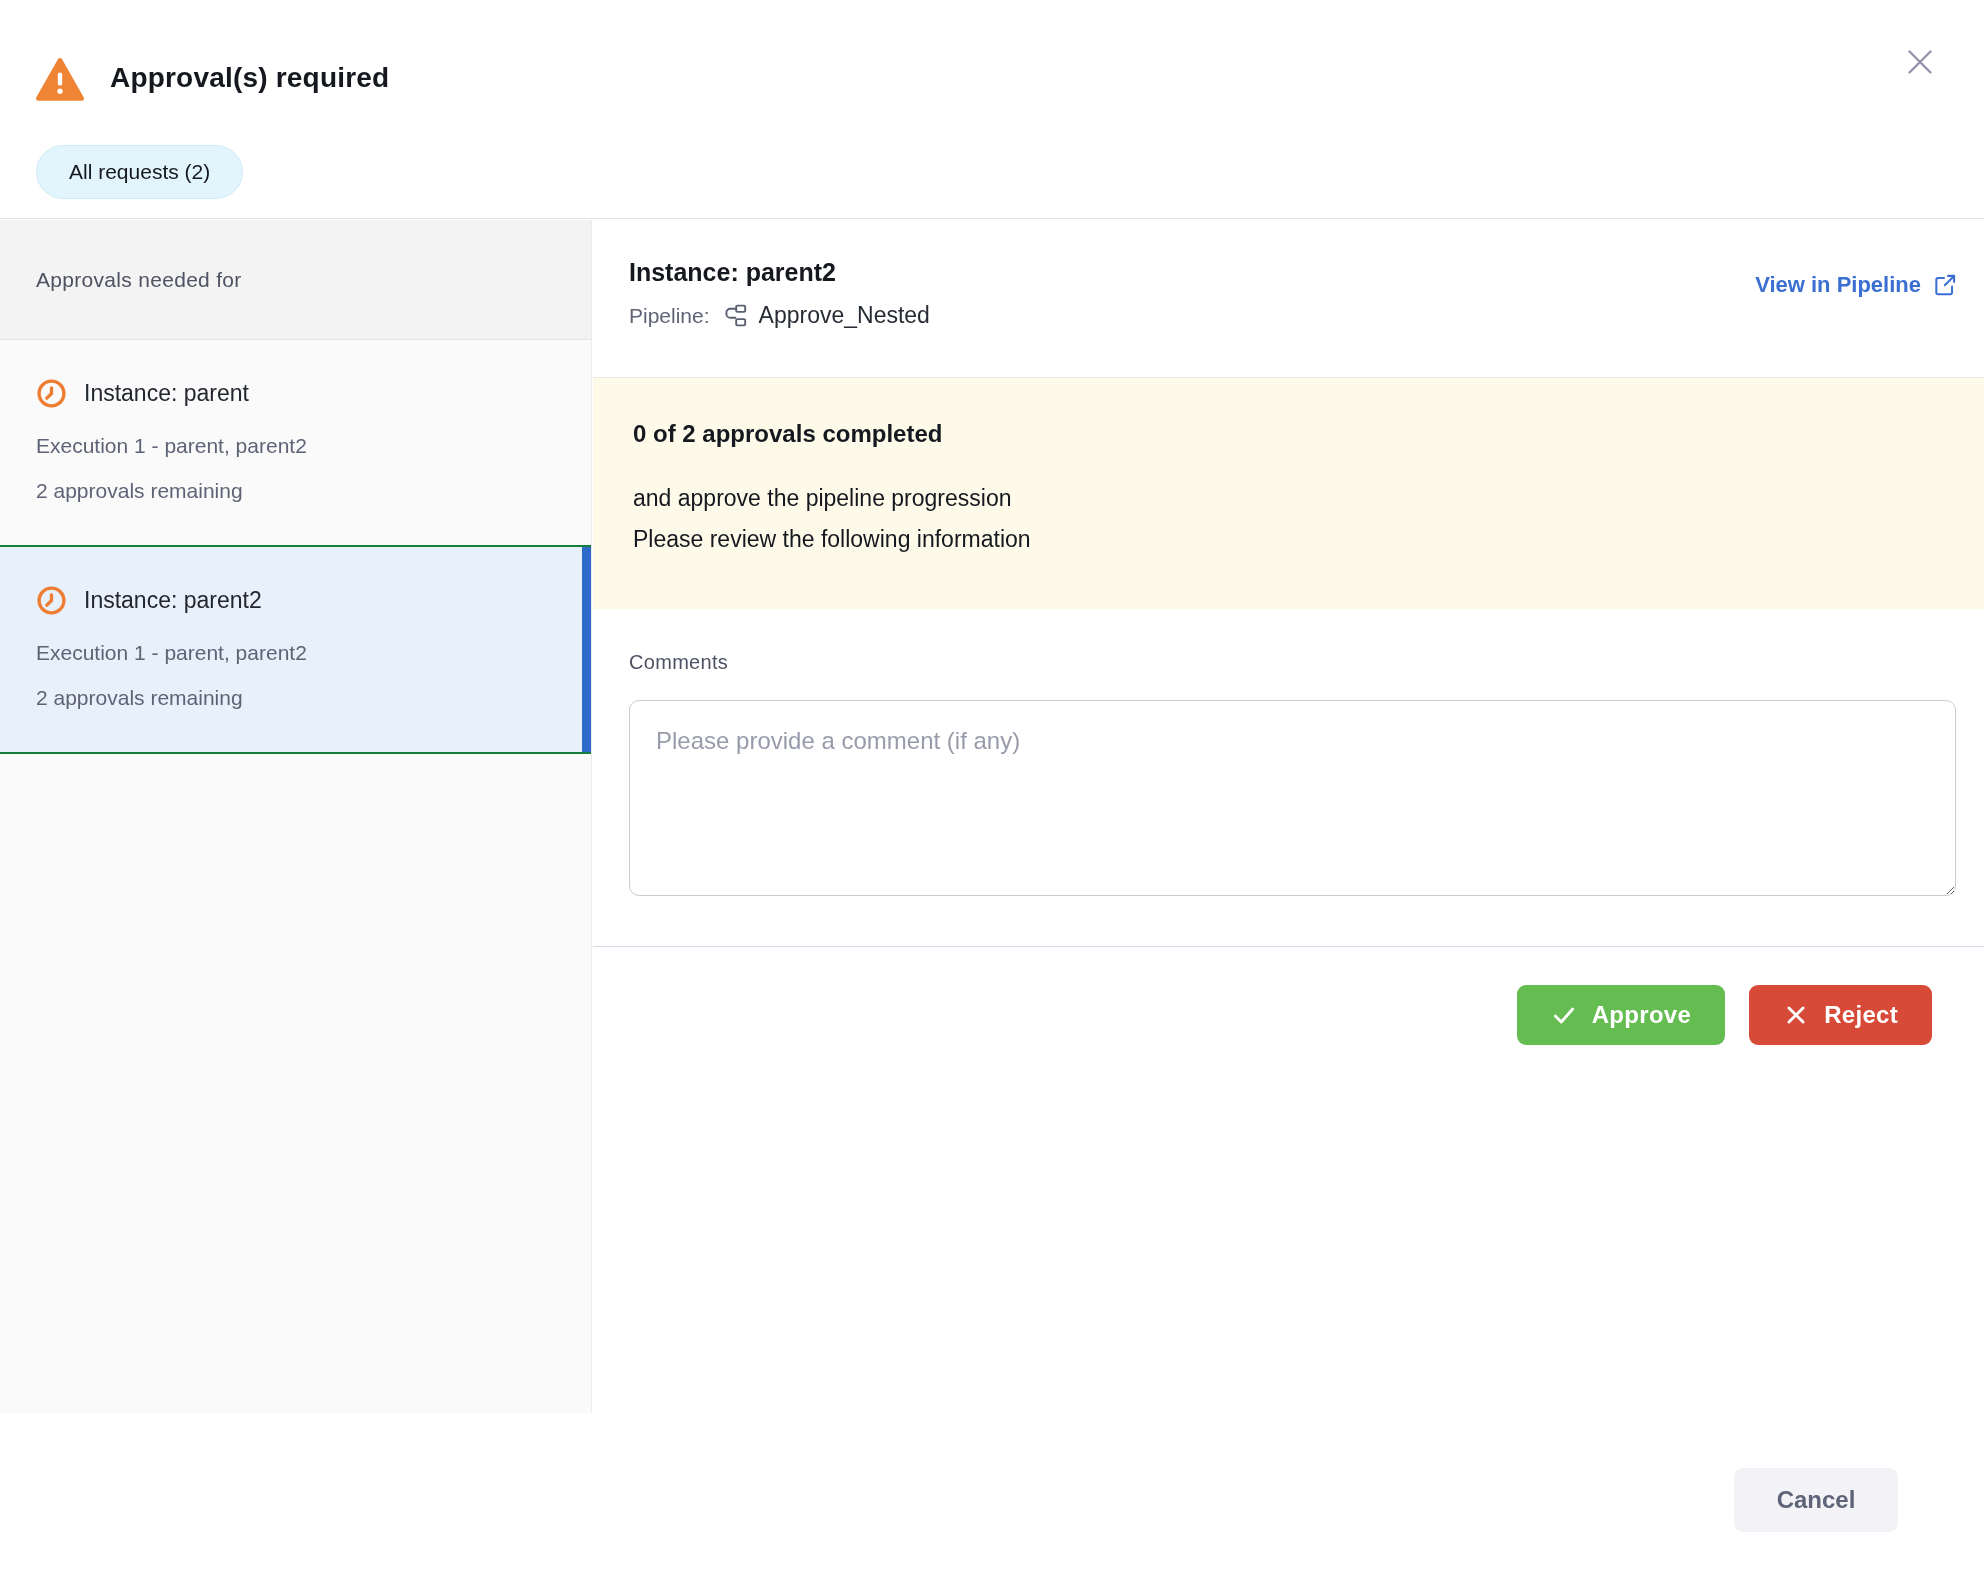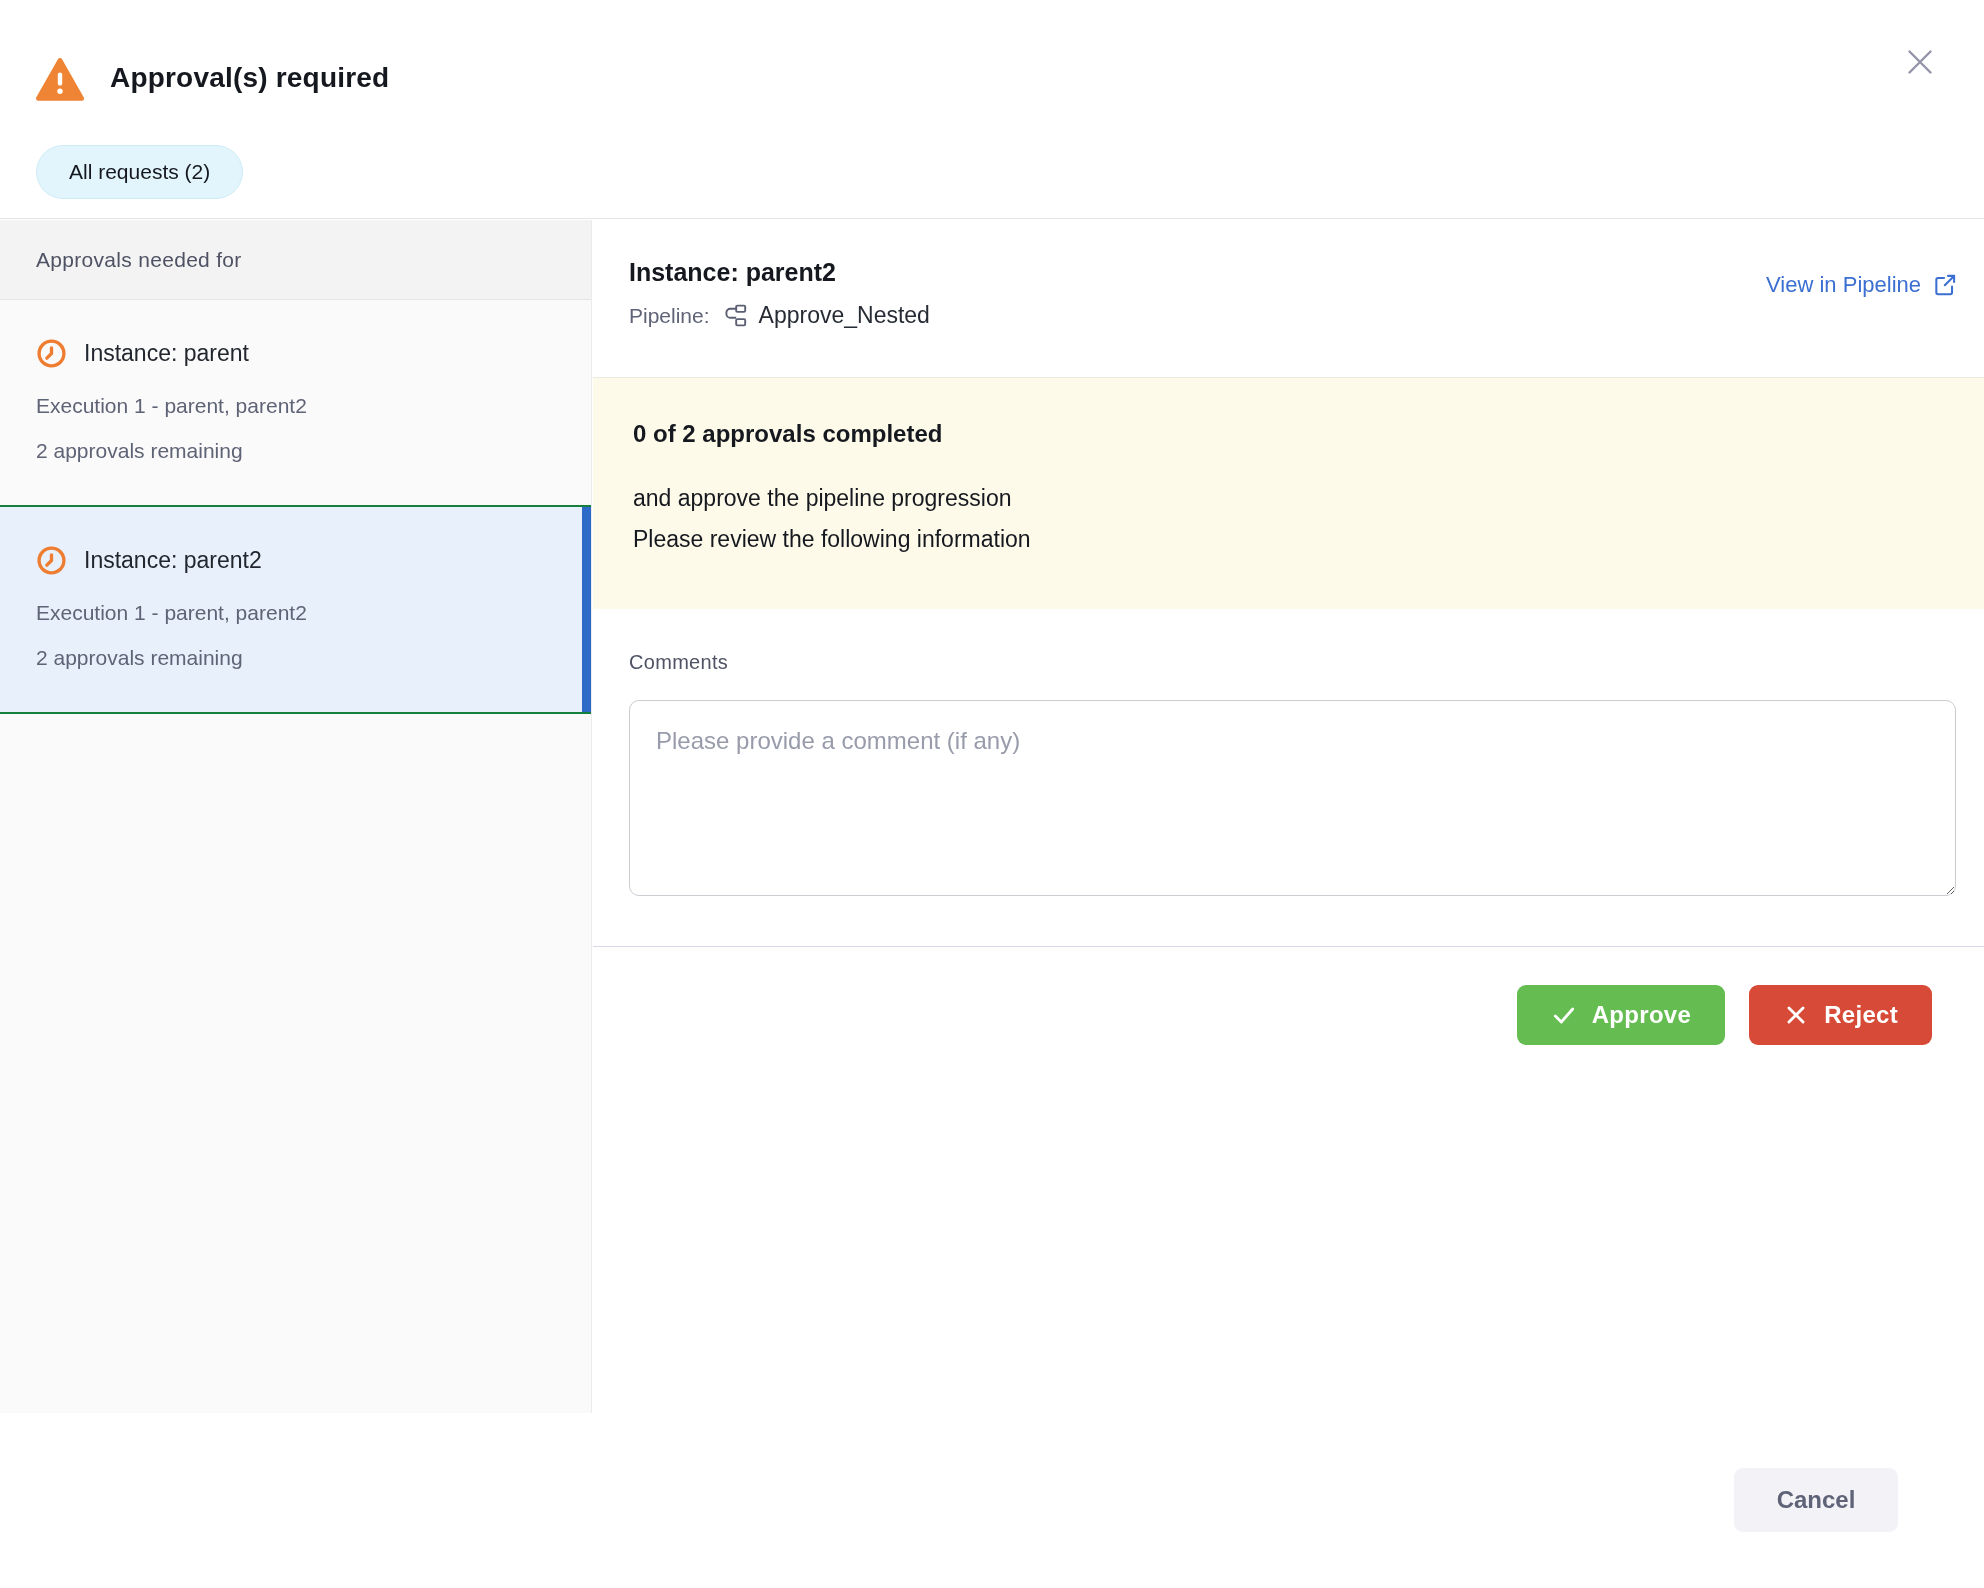--- a/index.html
+++ b/index.html
@@ -33,21 +33,21 @@
     font-size: 21px; color: #15181e; display: flex; align-items: center;
     cursor: pointer; font-family: inherit;
   }
 
   
   .sidebar {
     position: absolute; top: 220px; left: 0; width: 592px; height: 1193px;
     background: #fafafa; border-right: 1px solid #ebebeb;
   }
   .sidebar-heading {
-    height: 80px; display: flex; align-items: center; padding: 16px 36px;
+    height: 120px; display: flex; align-items: center; padding: 16px 36px;
     background: #f3f3f3; border-bottom: 1px solid #e4e4e4;
     font-size: 21px; color: #4e5263; letter-spacing: 0.3px;
   }
   .side-item {
     position: relative; padding: 38px 36px 42px 36px;
     border-bottom: 2px solid #15803d; cursor: pointer;
   }
   .side-item.selected { background: #e8f1fb; }
   .side-item.selected::after {
     content: ""; position: absolute; top: 0; right: 0; bottom: 0; width: 9px;
@@ -64,21 +64,21 @@
   .main { position: absolute; top: 220px; left: 593px; width: 1391px; }
   .detail-head { position: relative; height: 157px; padding: 38px 36px 0 36px; background: #fff; }
   .detail-head h2 { font-size: 25px; font-weight: bold; color: #15181e; }
   .pipeline-row { display: flex; align-items: center; gap: 11px; margin-top: 15px; }
   .pipeline-label { font-size: 21px; color: #5f6376; }
   .pipeline-row svg { width: 27px; height: 27px; }
   .pipeline-name { font-size: 23px; color: #272b34; }
   .view-link {
     position: absolute; top: 52px; right: 26px;
     display: flex; align-items: flex-start; gap: 11px;
-    font-size: 22px; color: #3b6fd1; text-decoration: none; cursor: pointer;
+    font-size: 22px; color: #3b6fd1; text-decoration: none; cursor: pointer; font-weight: bold;
   }
   .view-link svg { width: 26px; height: 26px; }
 
   .banner {
     height: 232px; background: #fdfae9; border-top: 1px solid #e9e9df;
     padding: 42px 36px 0 40px;
   }
   .banner h3 { font-size: 24px; font-weight: bold; color: #15181e; }
   .banner p { font-size: 23px; color: #15181e; line-height: 41px; }
   .banner p:first-of-type { margin-top: 30px; }

